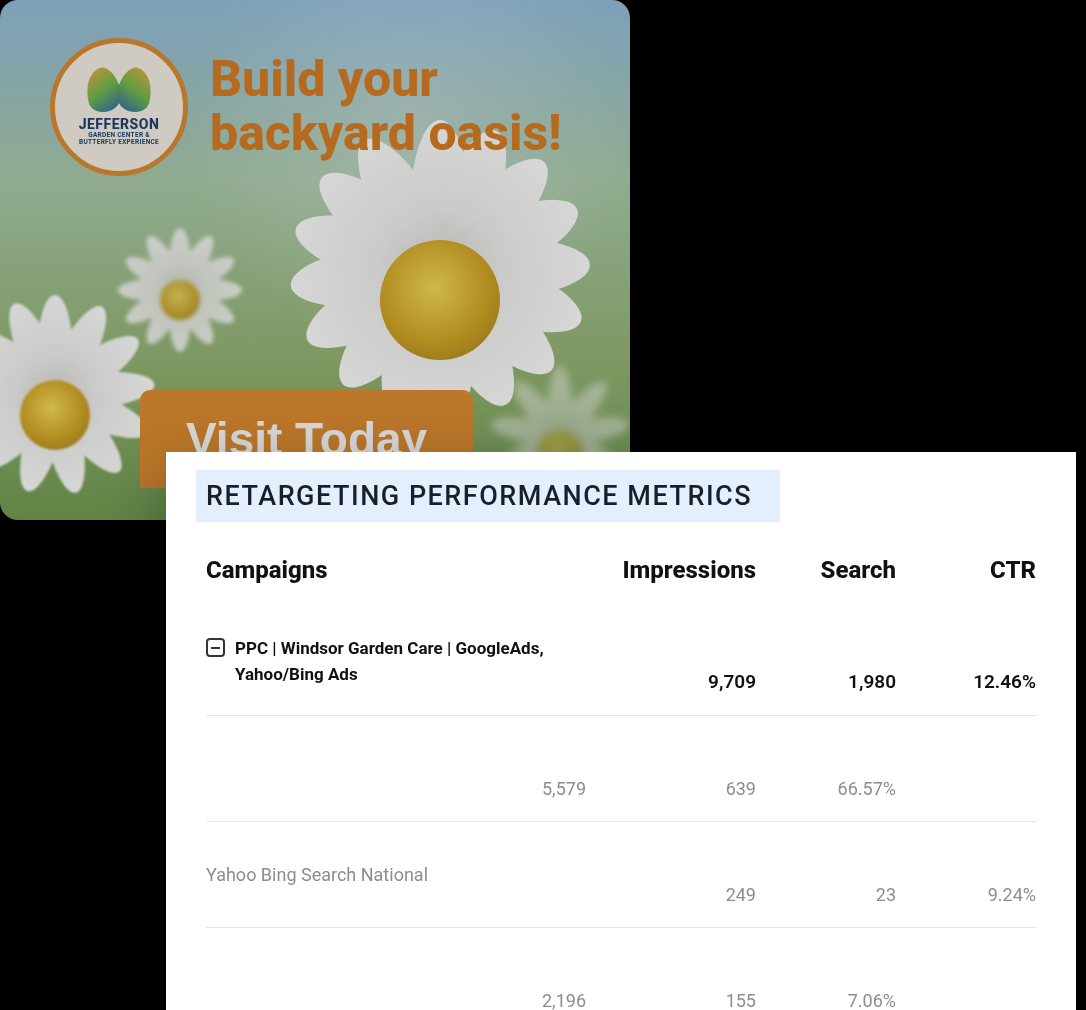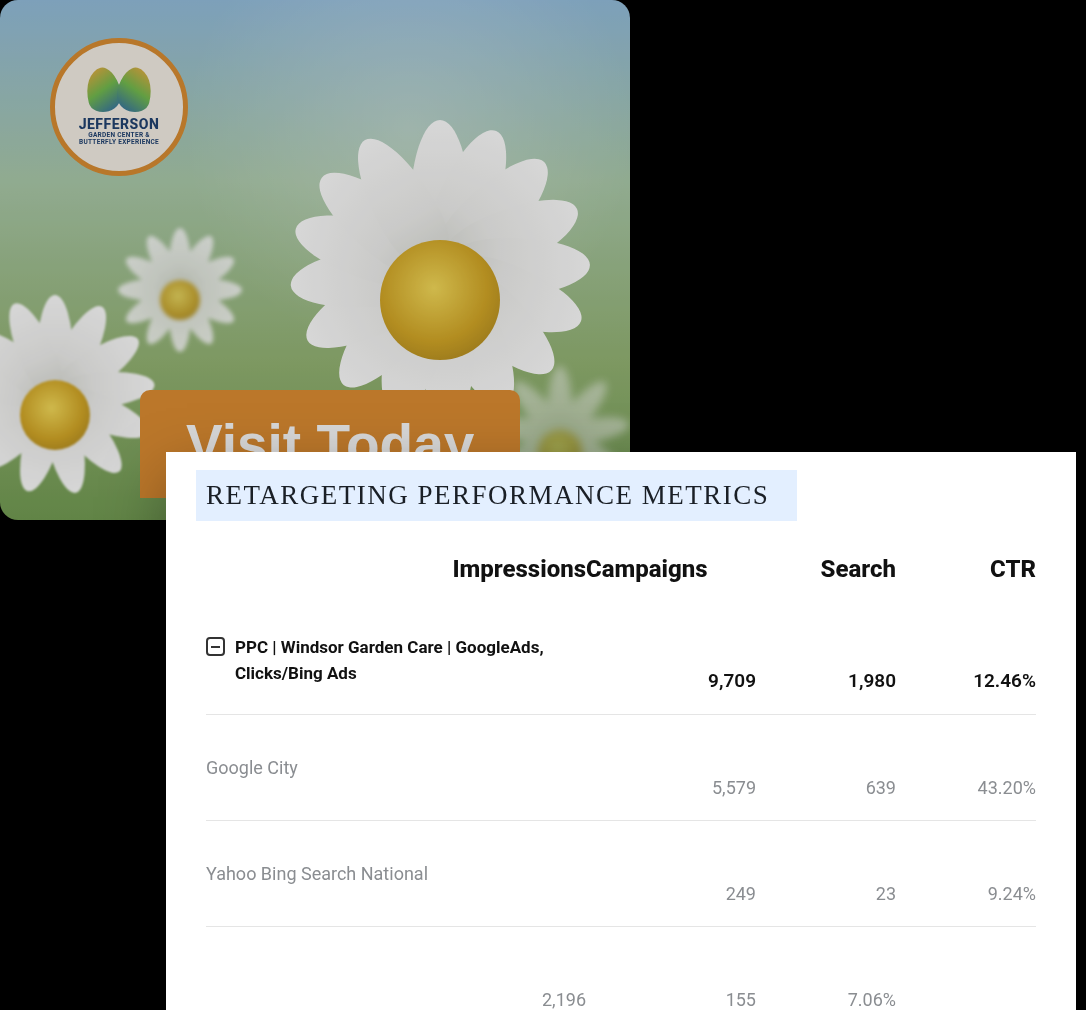--- a/index.html
+++ b/index.html
@@ -98,21 +98,21 @@
     color: #d77a1c;
     line-height: 1.08;
   }
   .cta-button {
     position: absolute;
     left: 140px;
     top: 390px;
     padding: 22px 46px;
     background: #dd8a2b;
     color: #fff;
-    font-size: 55px;
+    font-size: 46px;
     font-weight: 700;
     border: none;
     border-radius: 10px 10px 0 0;
     cursor: pointer;
     box-shadow: 0 0 0 rgba(0,0,0,0);
   }
 
   
   .metrics-card {
     position: absolute;
@@ -127,21 +127,20 @@
     display:inline-block;
     background: #e3efff;
     margin: 18px 0 0 30px;
     padding: 10px 28px 10px 10px;
   }
   .metrics-title {
     font-size: 27px;
     font-weight: 500;
     letter-spacing: 1.5px;
     color: #1a1f26;
-    font-family: Liberation Serif, serif;
   }
   .table {
     margin: 26px 40px 0 40px;
   }
   .thead, .row {
     display: grid;
     grid-template-columns: 1fr 170px 140px 140px;
     align-items: center;
   }
   .thead {
@@ -259,52 +258,53 @@
   <div class="logo-badge">
     <div class="butterfly">
       <div class="wing left"></div>
         <div class="wing right"></div>
     </div>
     <div class="logo-name">JEFFERSON</div>
     <div class="logo-sub" style="white-space:pre-line">GARDEN CENTER &amp;
 BUTTERFLY EXPERIENCE</div>
   </div>
 
+  <div class="ad-headline" style="white-space:pre-line">Build your
+backyard oasis!</div>
 
   <button class="cta-button">Visit Today</button>
 </div>
 
 <div class="metrics-card">
   <div class="metrics-title-wrap">
     <div class="metrics-title">RETARGETING PERFORMANCE METRICS</div>
   </div>
 
   <div class="table">
     <div class="thead">
+      <div class="th">Campaigns</div>
       <div class="th right">Impressions</div>
-      <div class="th">Campaigns</div>
       <div class="th right">Search</div>
       <div class="th right">CTR</div>
     </div>
 
     <div class="row summary">
       <div class="campaign-cell">
         <span class="collapse-icon"></span>
-        <span class="summary-text">PPC  |  Windsor Garden Care  |  GoogleAds, Clicks/Bing Ads</span>
+        <span class="summary-text">PPC  |  Windsor Garden Care  |  GoogleAds, Yahoo/Bing Ads</span>
       </div>
       <div class="cell">9,709</div>
       <div class="cell">1,980</div>
       <div class="cell">12.46%</div>
     </div>
 
     <div class="row">
-      <div class="campaign-name">Google City</div>
       <div class="cell">5,579</div>
       <div class="cell">639</div>
-      <div class="cell">43.20%</div>
+      <div class="cell">66.57%</div>
     </div>
     <div class="row">
       <div class="campaign-name">Yahoo Bing Search National</div>
       <div class="cell">249</div>
       <div class="cell">23</div>
       <div class="cell">9.24%</div>
     </div>
     <div class="row">
       <div class="cell">2,196</div>
       <div class="cell">155</div>

